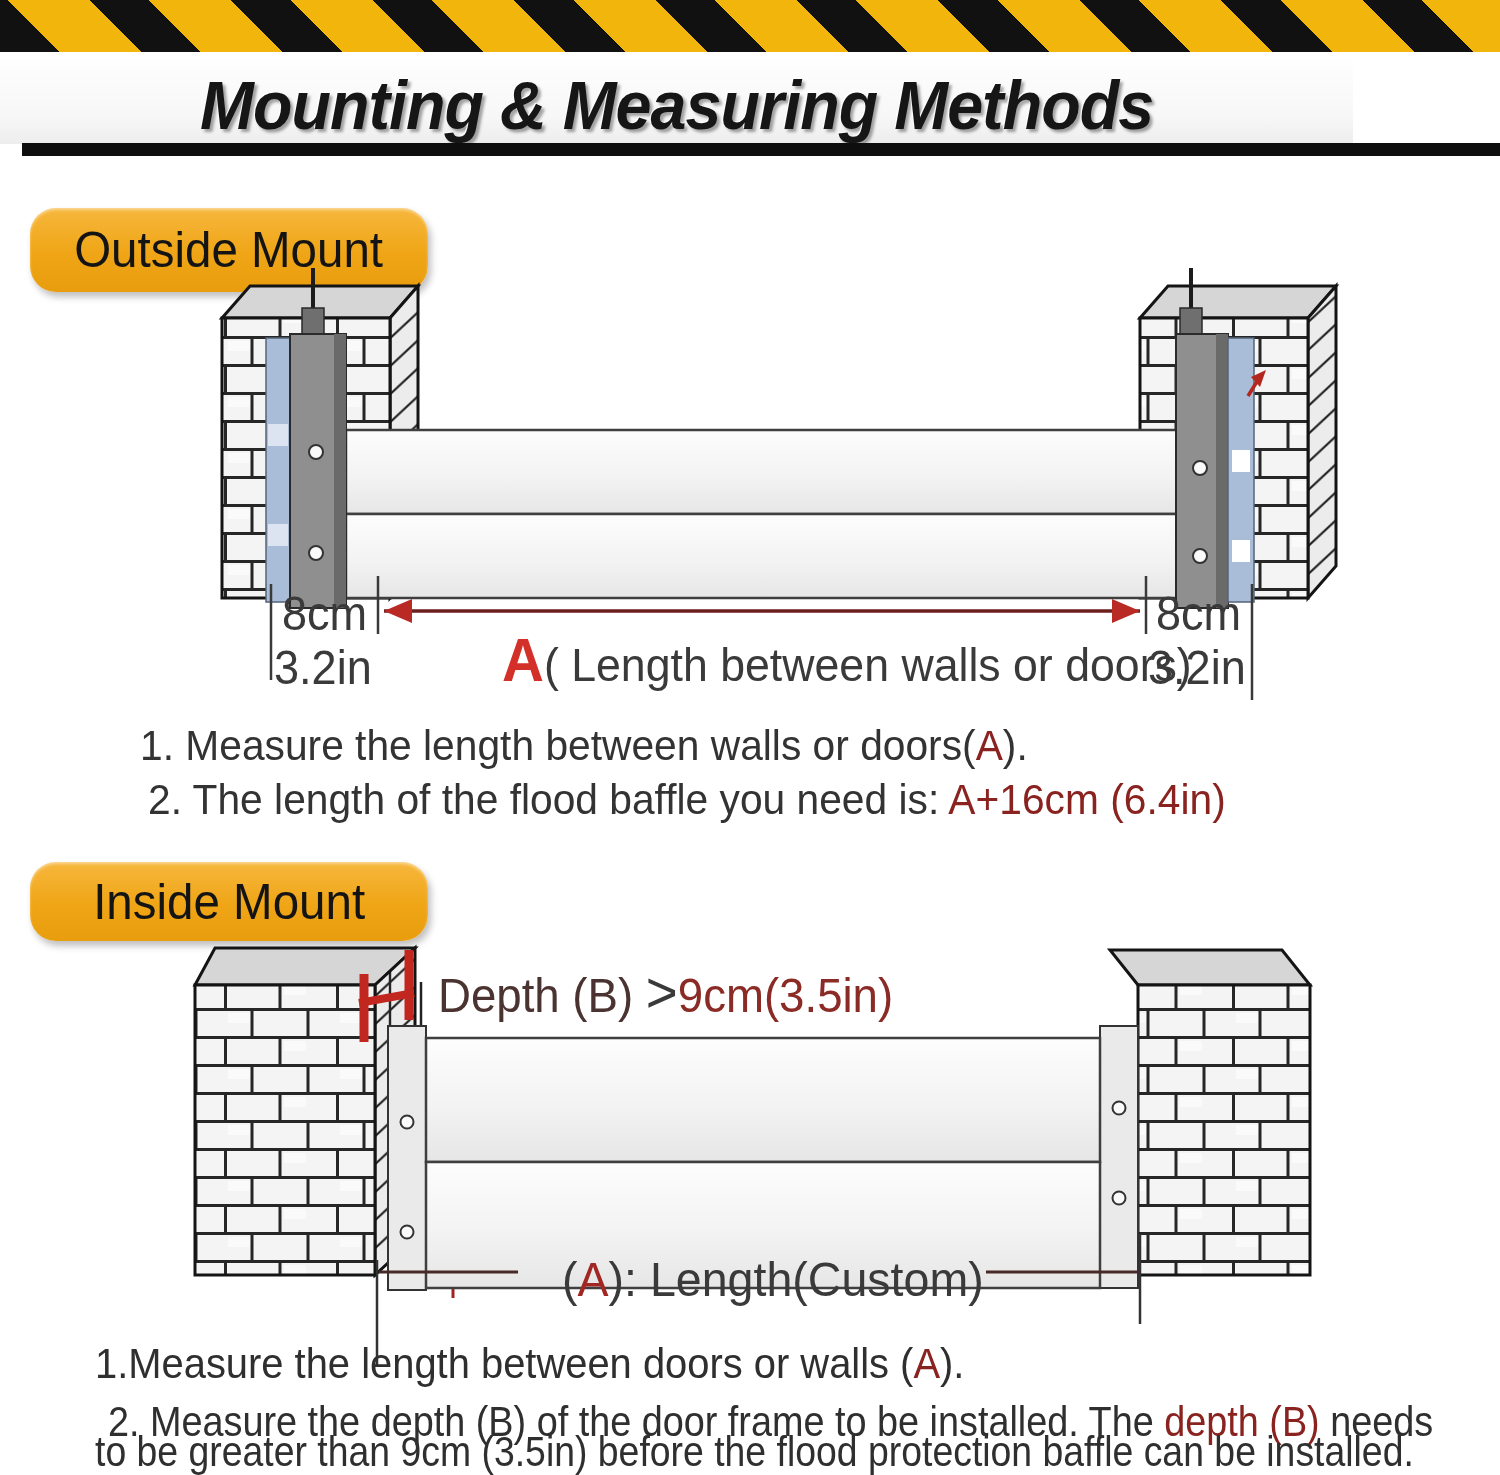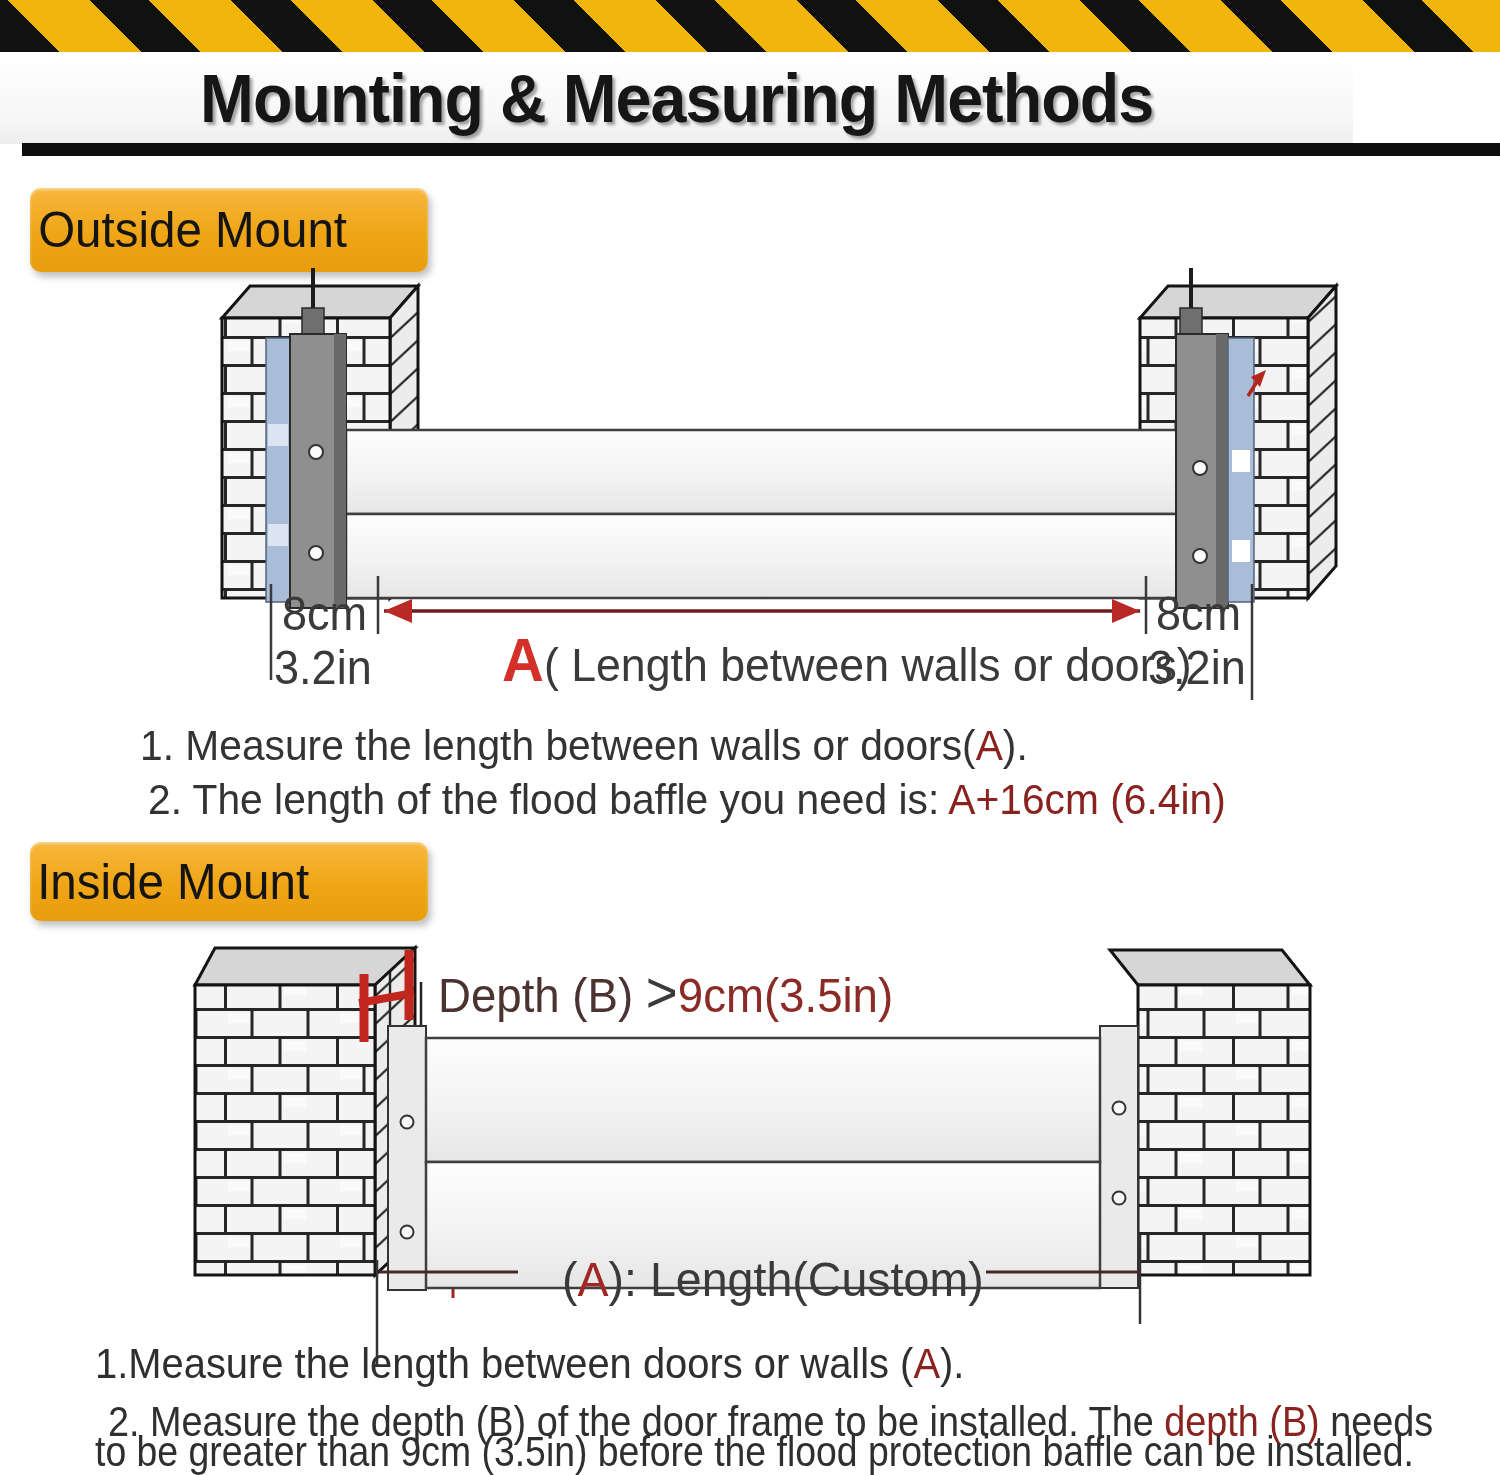--- a/index.html
+++ b/index.html
@@ -4,31 +4,31 @@
 <style>
   html,body{margin:0;padding:0;background:#ffffff;}
   body{width:1500px;height:1475px;overflow:hidden;font-family:"Liberation Sans",sans-serif;}
   #stage{position:relative;width:1500px;height:1475px;background:#ffffff;}
 
   
   .stripe{position:absolute;left:0;top:0;width:1500px;height:52px;
     background:repeating-linear-gradient(45deg,#111111 0 42px,#f2b50c 42px 100px);}
   .titleband{position:absolute;left:0;top:52px;width:1353px;height:92px;
     background:linear-gradient(180deg,#ffffff 0%,#f7f7f7 70%,#ededed 100%);
-    display:flex;align-items:center;justify-content:center;}
+    display:flex;align-items:flex-end;justify-content:center;font-style:italic;}
   .titleband h1{margin:0;font-size:68px;font-weight:700;color:#161616;letter-spacing:-1px;
     transform:scaleX(.95);white-space:nowrap;
     text-shadow:-1px -1px 0 rgba(255,255,255,.85), 3px 3px 3px rgba(0,0,0,.35);}
   .blackbar{position:absolute;left:22px;top:143px;width:1478px;height:13px;background:#0e0e0e;}
 
   
-  .pill{position:absolute;left:30px;width:398px;height:84px;border-radius:11px;
+  .pill{position:absolute;left:30px;width:398px;height:84px;border-radius:26px;
     background:linear-gradient(180deg,#f7b73e 0%,#efa515 55%,#e89d0e 100%);
     box-shadow:3px 5px 7px rgba(0,0,0,.25), inset 0 2px 3px rgba(255,255,255,.45);
-    display:flex;align-items:center;justify-content:flex-start;}
+    display:flex;align-items:center;justify-content:center;margin-top:20px;}
   .pill span{font-size:50px;color:#141414;transform:scaleX(.95);white-space:nowrap;}
 
   
   svg.diagram{position:absolute;left:0;top:0;}
 
   
   .lbl{position:absolute;color:#3a3a3a;white-space:nowrap;
     transform:scaleX(var(--sx,.92));transform-origin:left top;line-height:1.12;}
   .seg{white-space:pre;}
   .c-red{color:#8a2320;}

